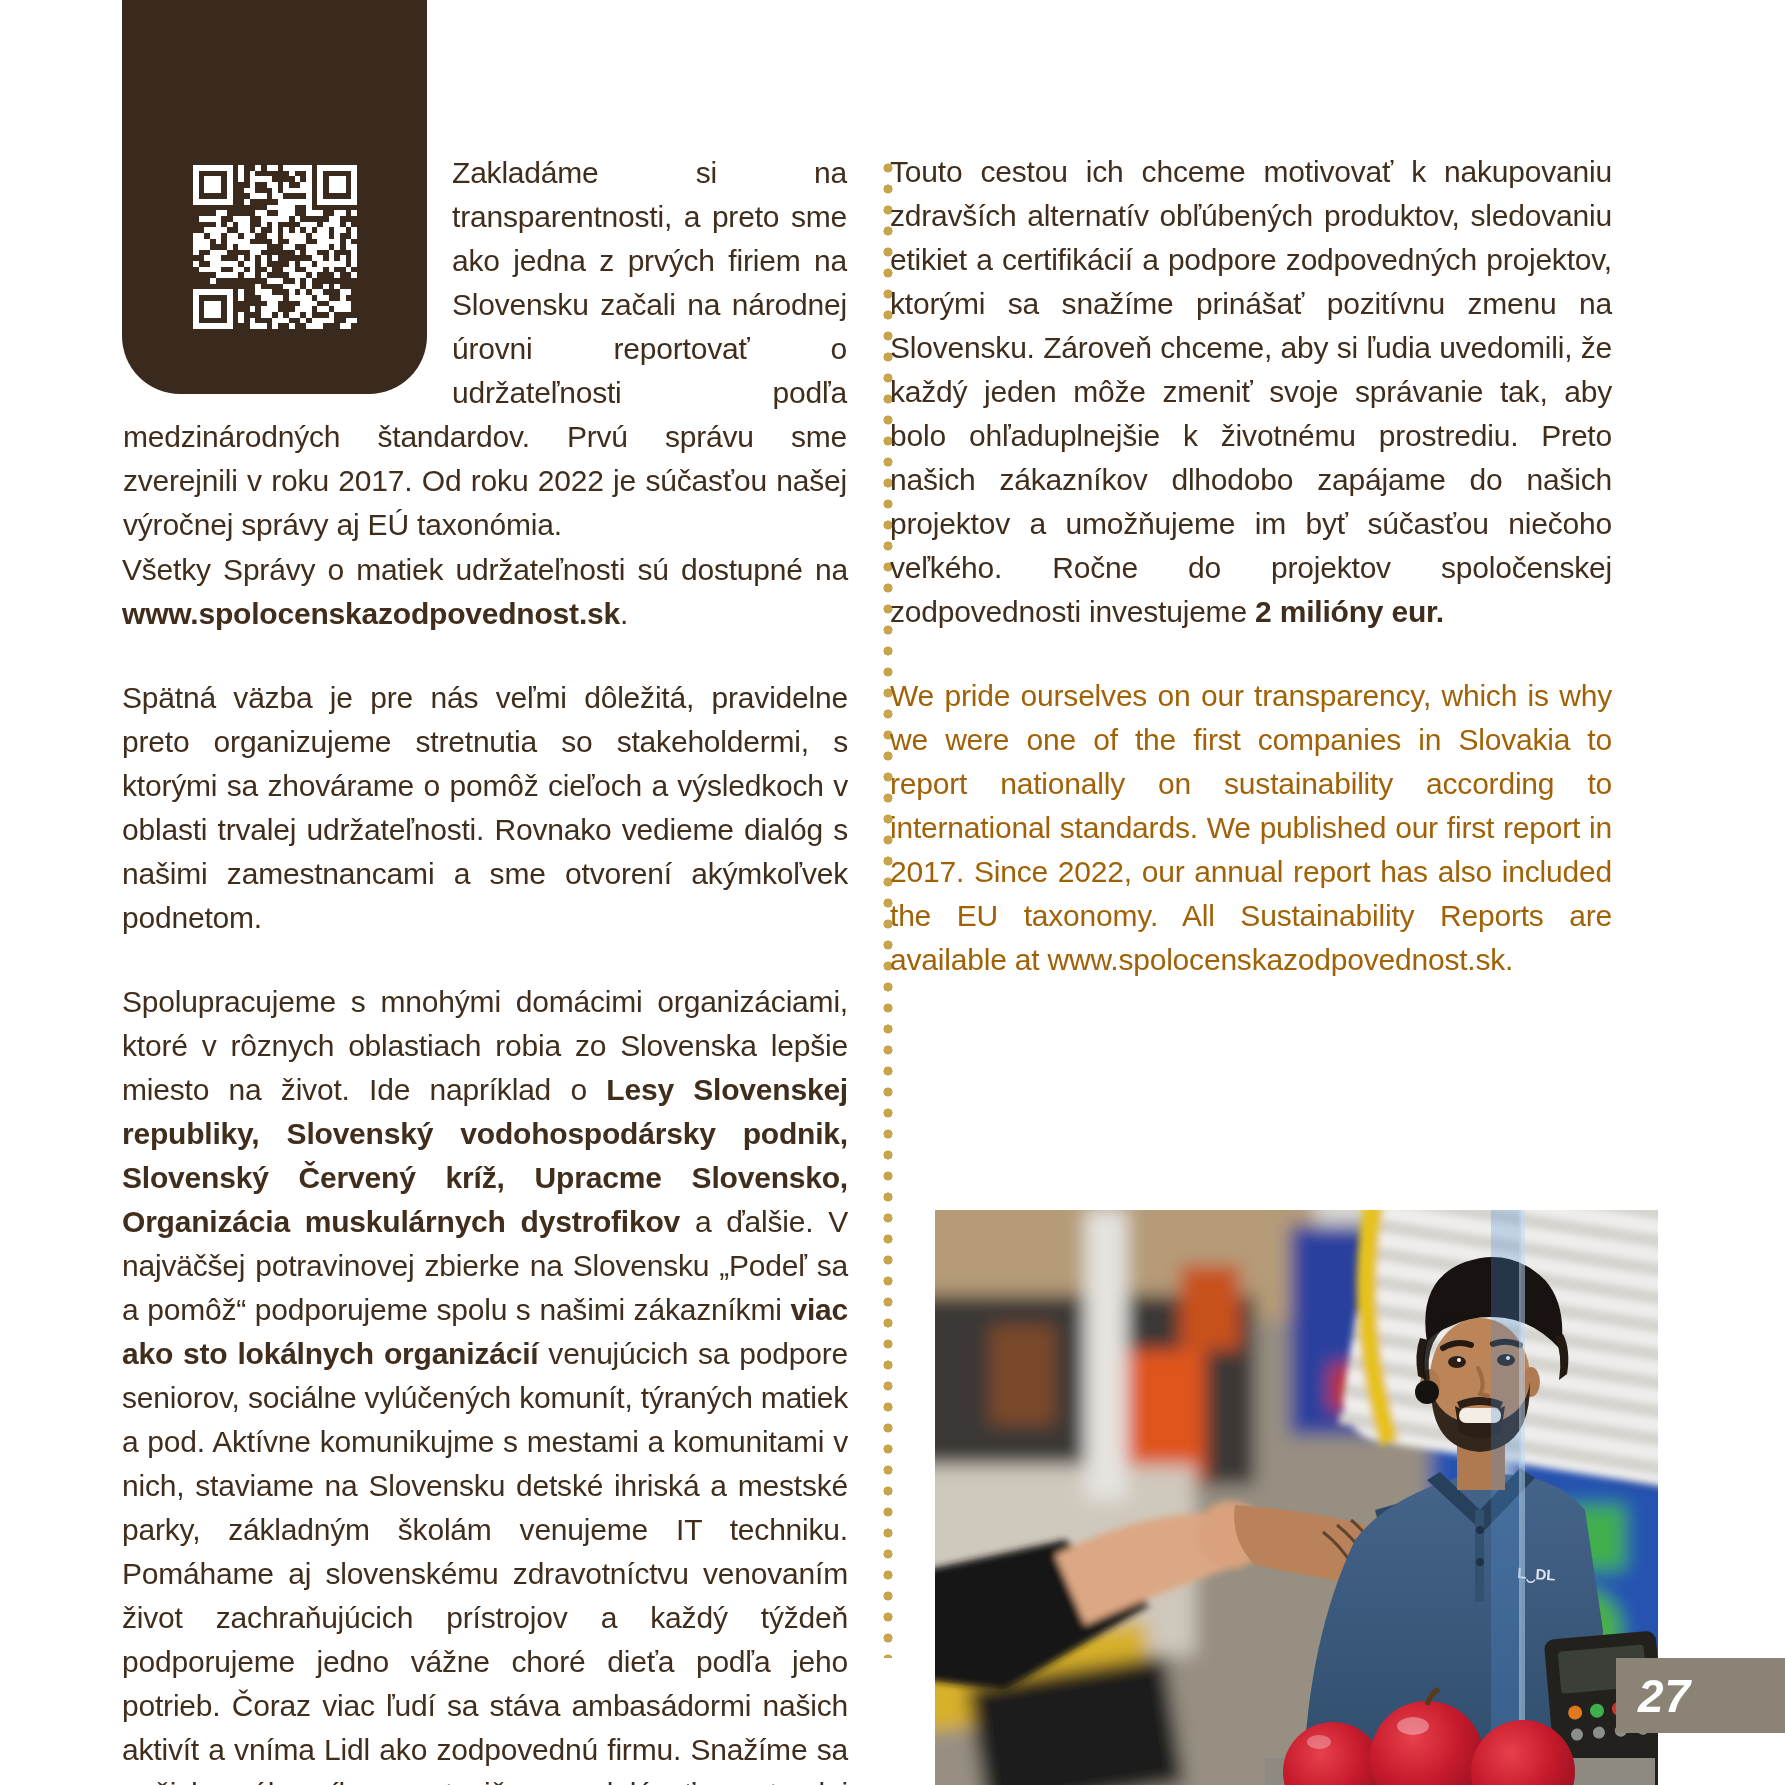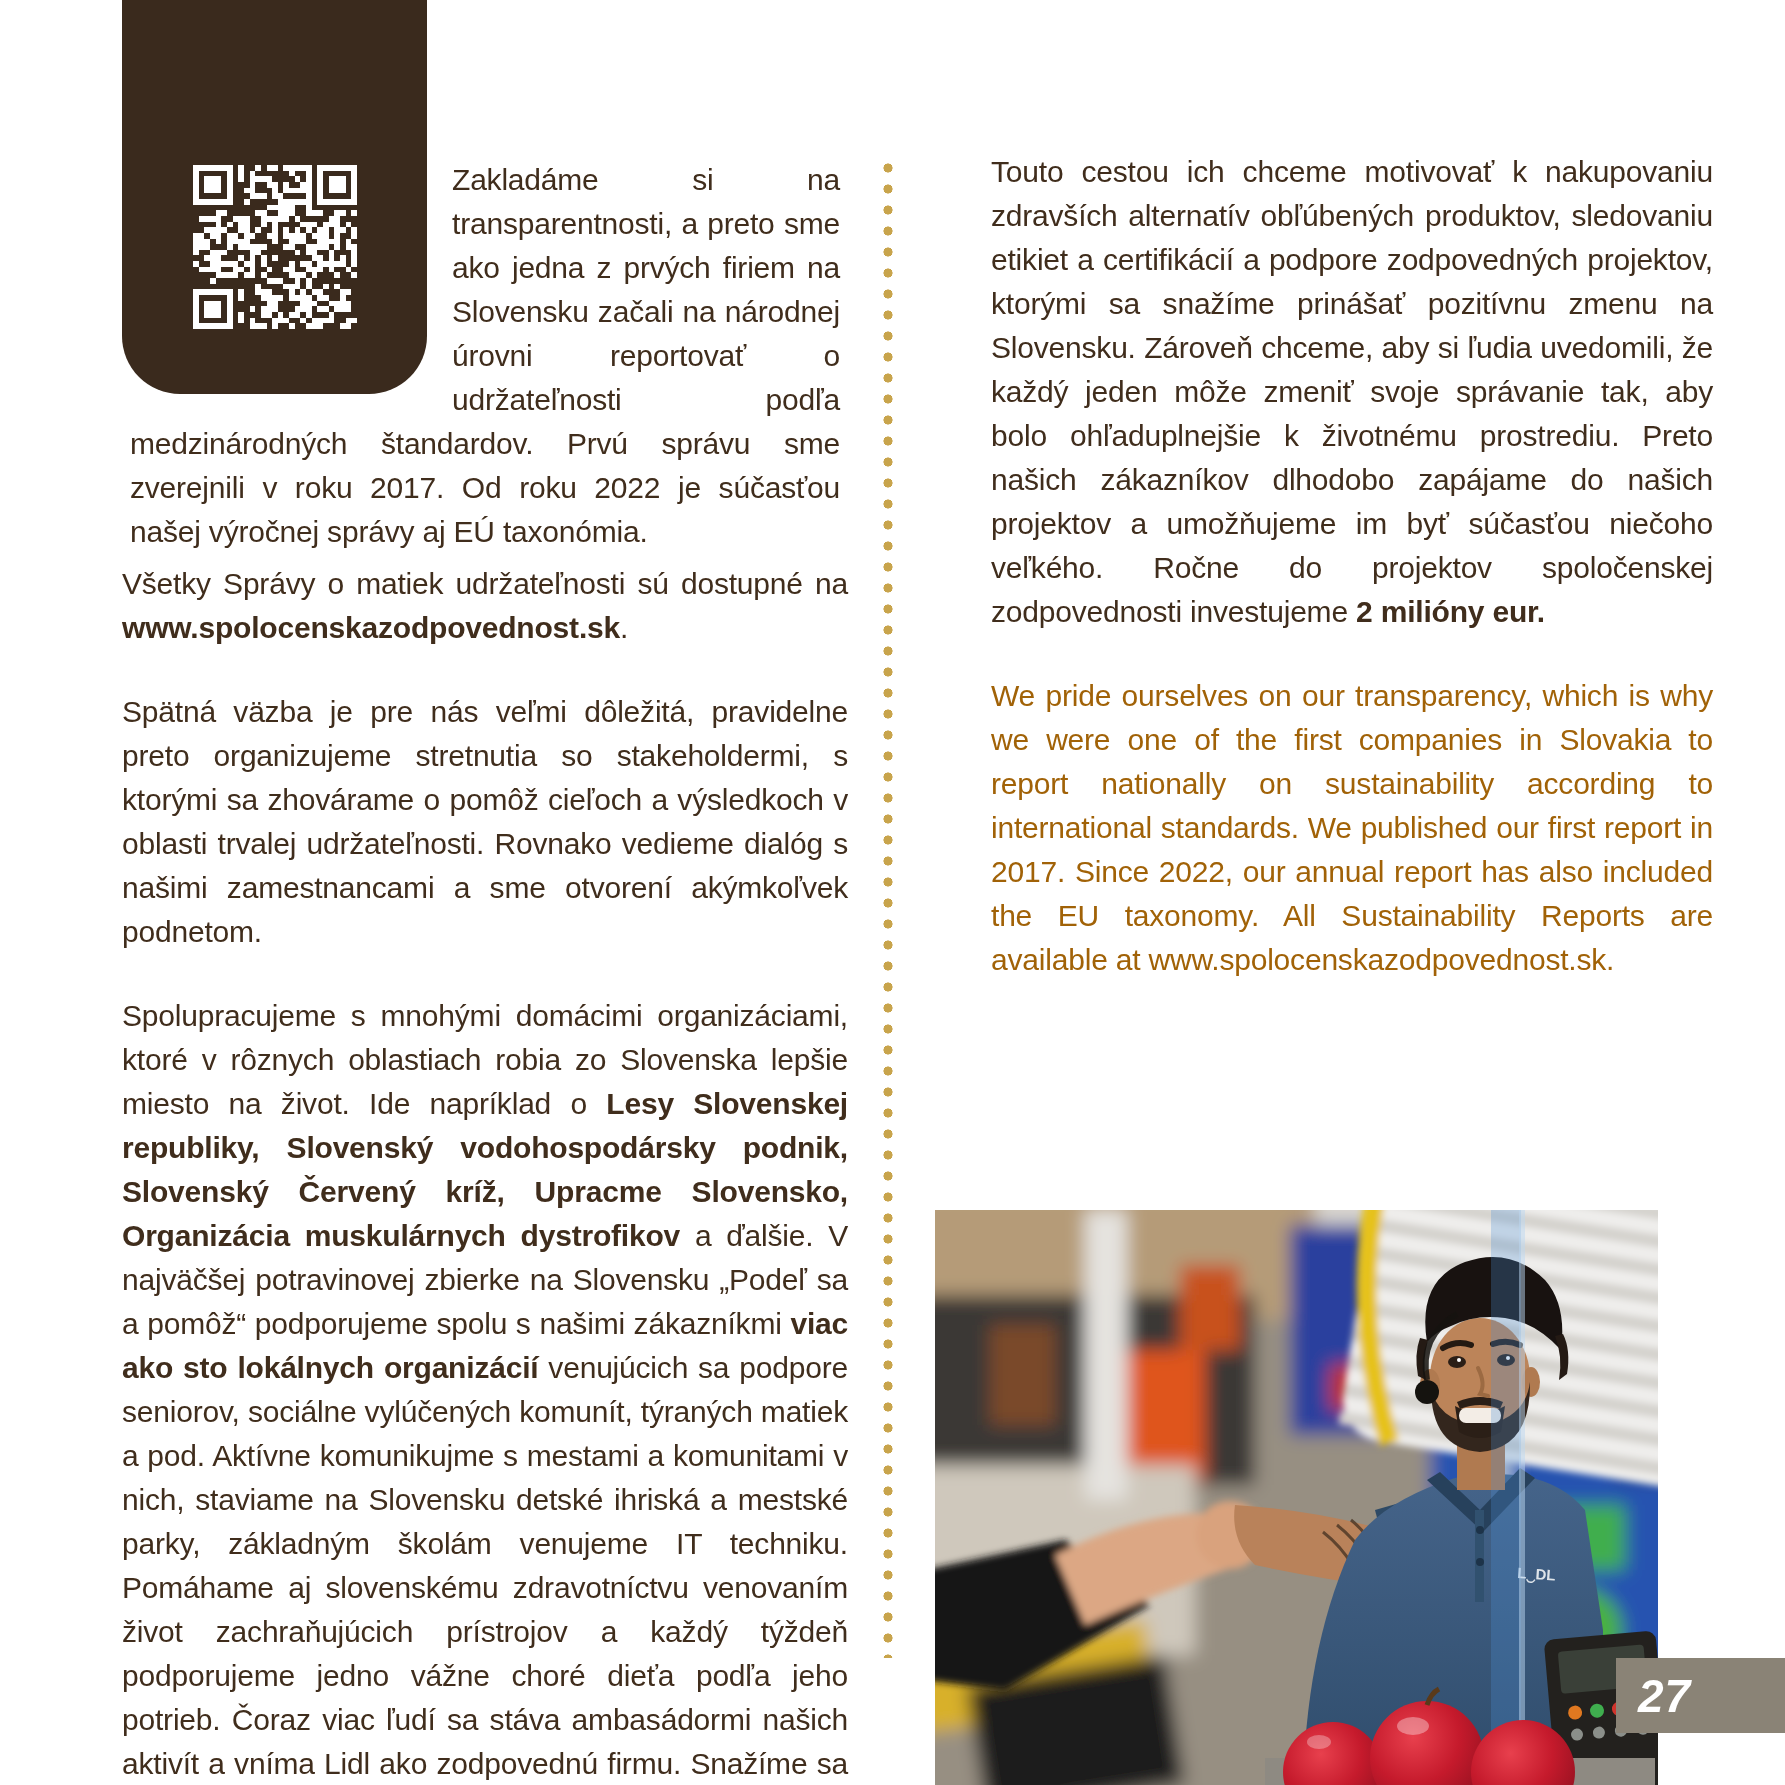--- a/index.html
+++ b/index.html
@@ -17,23 +17,23 @@
     background:#3a2a1d;border-radius:0 0 58px 58px;
   }
   .qr-box svg{position:absolute;left:71px;top:165px;}
   
   .col{
     position:absolute;top:150px;
     font-size:30px;line-height:44px;letter-spacing:-0.2px;
     text-align:justify;
   }
   .col p{margin:0 0 40px 0;}
-  .col p.tight{margin:8px;}
+  .col p.tight{margin:1px;}
   .left-col{left:122px;width:726px;}
-  .right-col{left:991px;width:722px;}
+  .right-col{left:890px;width:722px;}
   .qr-spacer{float:left;width:330px;height:245px;}
   .b{font-weight:bold;}
   .en{color:#a16207;}
   
   .dots{
     position:absolute;left:883px;top:158px;width:10px;height:1500px;
     background-image:radial-gradient(circle 4.5px at 5px 10px,#c8a44c 4.3px,rgba(0,0,0,0) 4.8px);
     background-size:10px 21px;background-repeat:repeat-y;
   }
   

